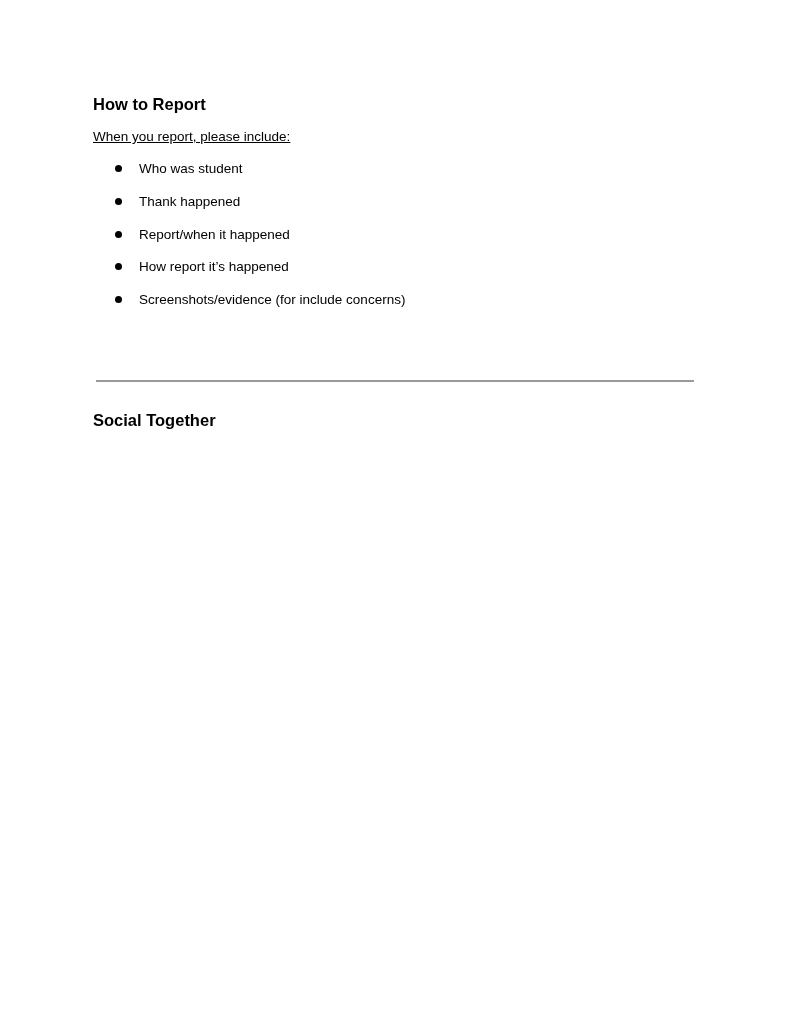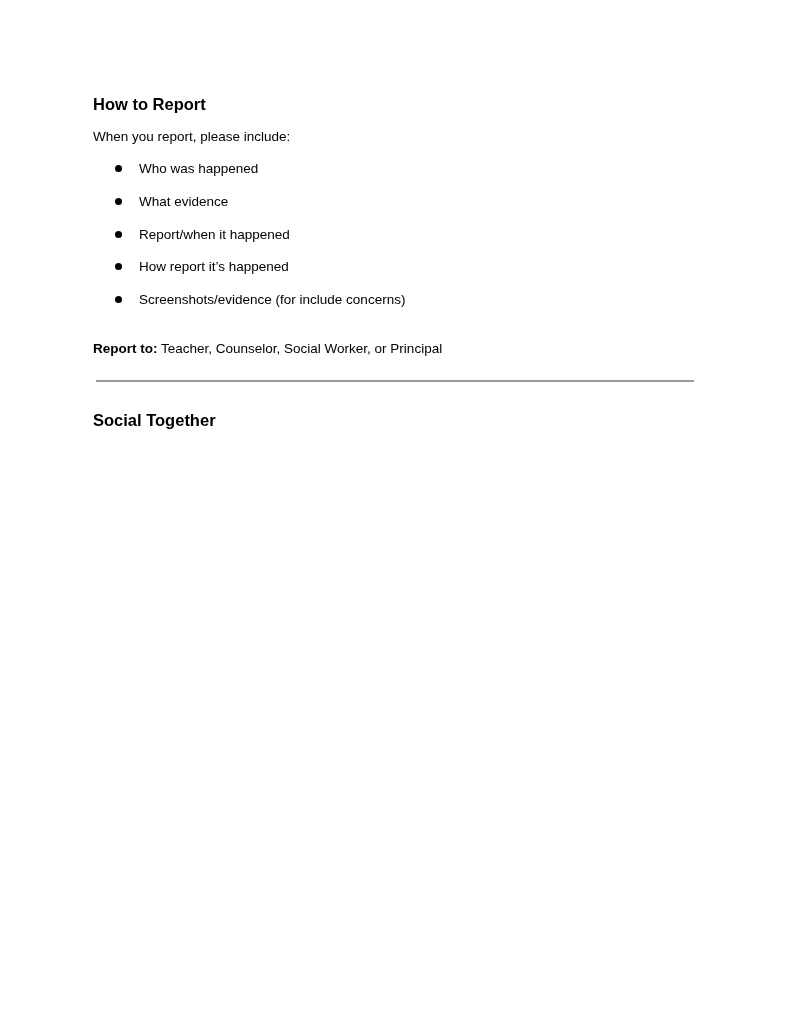--- a/index.html
+++ b/index.html
@@ -30,20 +30,21 @@
     margin: 0;
     line-height: 20px;
   }
   .para {
     position: absolute;
     left: 93px;
     font-size: 13.5px;
     line-height: 17px;
     margin: 0;
     white-space: nowrap;
+    text-decoration: underline;
   }
   .bullet-list {
     position: absolute;
     left: 0;
     top: 0;
     margin: 0;
     padding: 0;
     list-style: none;
   }
   .bullet-item {
@@ -84,40 +85,39 @@
 
 <div class="page">
 
   <h2 class="h2" style="top:94px;">How to Report</h2>
 
   <p class="para" style="top:128px;">When you report, please include:</p>
 
   <ul class="bullet-list">
     <li class="bullet-item" style="top:160px;">
       <span class="bullet-dot"></span>
-      <span class="bullet-text">Who was happened</span>
+      <span class="bullet-text">Who was student</span>
     </li>
     <li class="bullet-item" style="top:193px;">
       <span class="bullet-dot"></span>
-      <span class="bullet-text">What evidence</span>
+      <span class="bullet-text">Thank happened</span>
     </li>
     <li class="bullet-item" style="top:226px;">
       <span class="bullet-dot"></span>
       <span class="bullet-text">Report/when it happened</span>
     </li>
     <li class="bullet-item" style="top:258px;">
       <span class="bullet-dot"></span>
       <span class="bullet-text">How report it’s happened</span>
     </li>
     <li class="bullet-item" style="top:291px;">
       <span class="bullet-dot"></span>
       <span class="bullet-text">Screenshots/evidence (for include concerns)</span>
     </li>
   </ul>
 
-  <p class="para" style="top:340px;"><span class="bold-label">Report to:</span><span> Teacher, Counselor, Social Worker, or Principal</span></p>
 
   <div class="divider"></div>
 
   <h2 class="h2" style="top:410px;">Social Together</h2>
 
 
 </div>
 
 </body></html>

